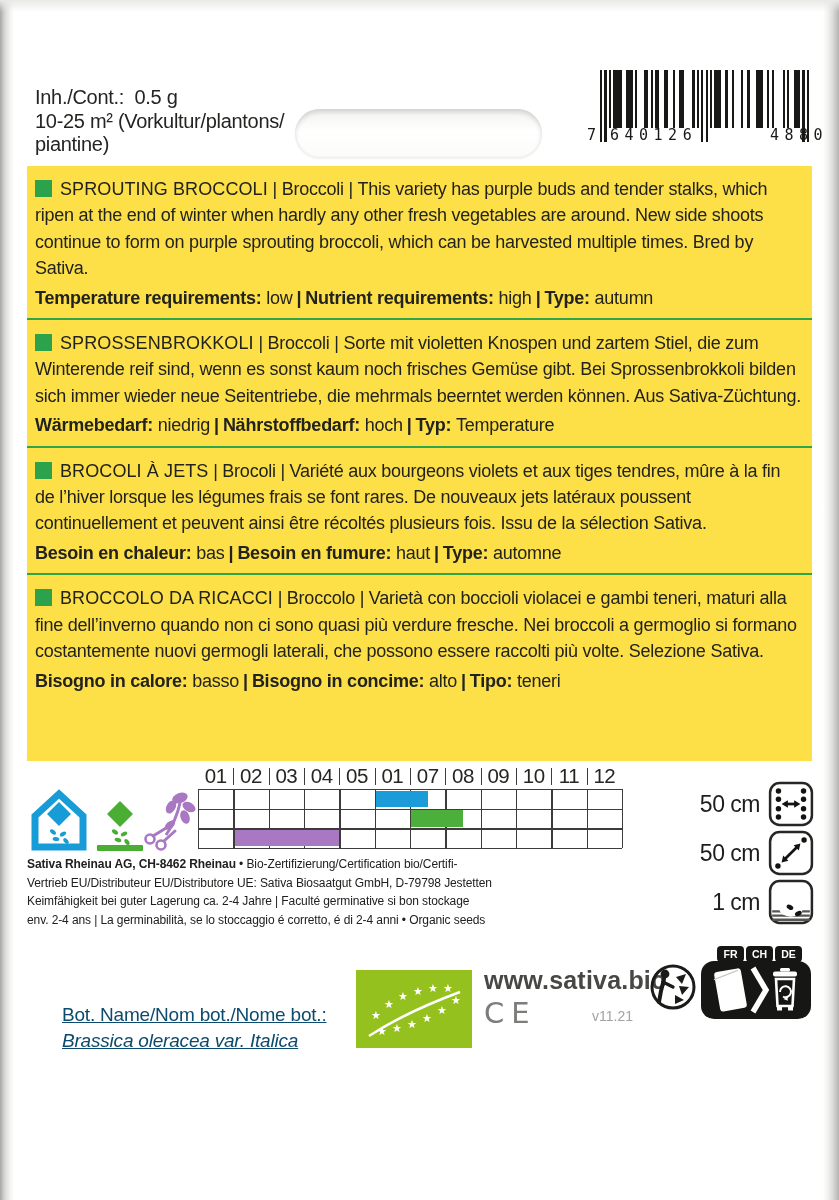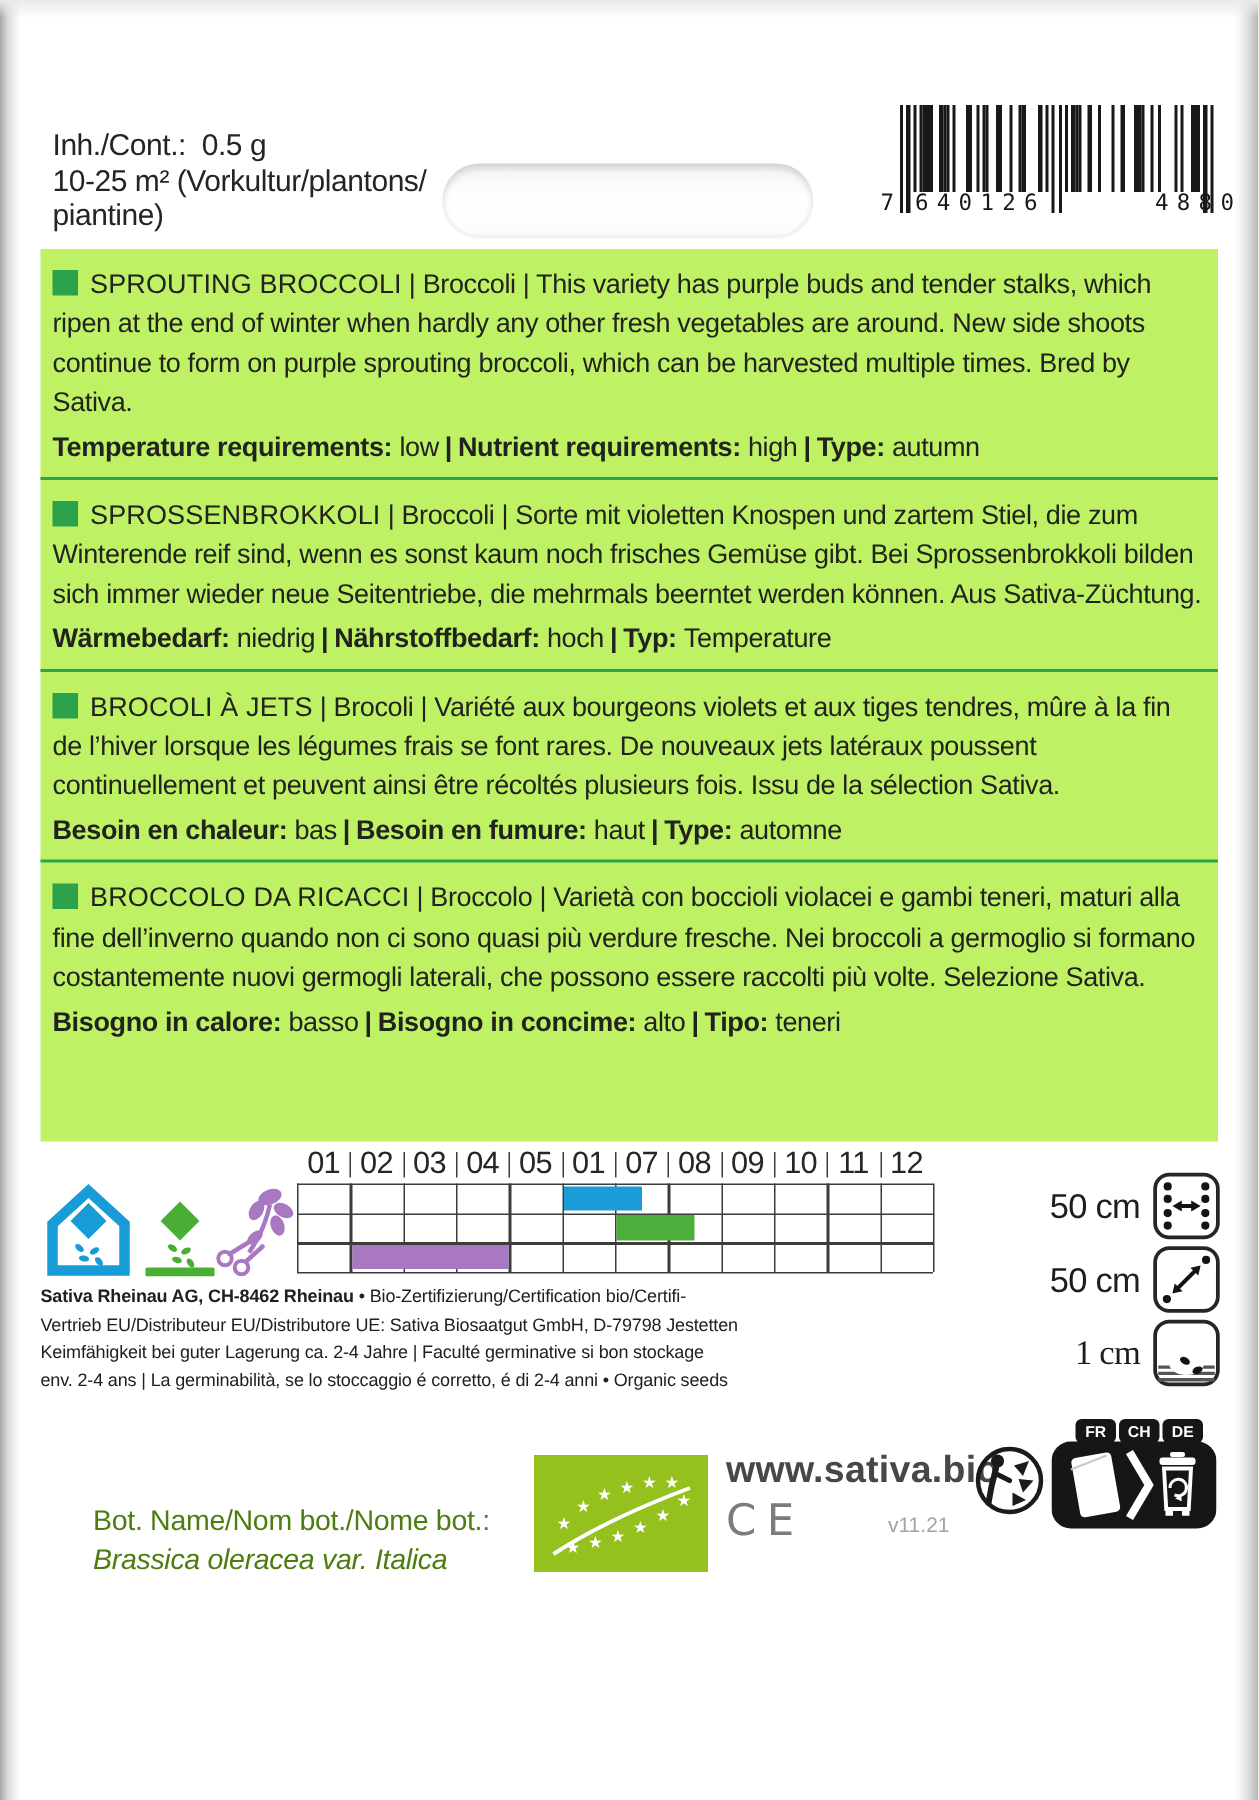--- a/index.html
+++ b/index.html
@@ -24,21 +24,21 @@
     box-shadow:inset 0 3px 5px rgba(0,0,0,0.14), inset 0 -1px 2px rgba(0,0,0,0.05), 0 1px 2px rgba(0,0,0,0.06);}
 
   
   .barcode{position:absolute;left:588px;top:66px;width:212px;height:96px;background:#fff;}
   .bc-bars{position:absolute;left:12px;top:4px;width:209px;height:78px;}
   .bc-bar{position:absolute;top:0;background:#181816;}
   .bc-digit-lead{position:absolute;left:-1px;top:60px;font-family:"DejaVu Sans Mono",monospace;font-size:15px;color:#181816;}
   .bc-digits{position:absolute;top:60px;font-family:"DejaVu Sans Mono",monospace;font-size:15px;letter-spacing:5.5px;color:#181816;}
 
   
-  .band{position:absolute;left:27px;top:166px;width:785px;height:595px;background:#bef264;}
+  .band{position:absolute;left:27px;top:166px;width:785px;height:595px;background:#fde047;}
   .lang-section{padding:10px 8px 7px 8px;color:#22221f;font-size:18px;line-height:26.4px;letter-spacing:-0.25px;}
   .lang-section + .lang-section{border-top:2px solid #2fa54b;}
   .sec-body{margin:0;}
   .sec-square{display:inline-block;width:17px;height:17px;background:#2ca24c;margin-right:8px;vertical-align:-2px;}
   .sec-title{letter-spacing:0.1px;}
   .sec-specs{margin:3px 0 0 0;}
   .spec-label{font-weight:700;}
   .spec-sep{font-weight:700;padding:0 4px;}
 
   
@@ -57,21 +57,21 @@
   .spacing-row{position:absolute;display:flex;align-items:center;gap:8px;}
   .spacing-value{width:68px;text-align:right;font-size:23px;letter-spacing:-0.5px;color:#1d1d1b;}
   .spacing-iconbox{width:46px;height:46px;}
 
   
   .info{position:absolute;left:27px;top:855px;width:640px;color:#20201e;font-size:12px;line-height:18.7px;letter-spacing:-0.1px;}
   .info div{white-space:nowrap;}
   .info .b{font-weight:700;}
 
   
-  .bot-block{position:absolute;left:62px;top:1002px;color:#4d7c0f;font-size:19px;line-height:26px;letter-spacing:-0.2px;}
+  .bot-block{position:absolute;left:62px;top:1002px;color:#0c4a6e;font-size:19px;line-height:26px;letter-spacing:-0.2px;text-decoration:underline;}
   .bot-name{font-style:italic;}
   .eu-logo{position:absolute;left:356px;top:970px;width:116px;height:78px;}
   .website{position:absolute;left:484px;top:966px;font-size:25px;font-weight:700;color:#474745;letter-spacing:0.2px;}
   .ce-mark{position:absolute;left:484px;top:996px;font-size:29px;color:#7c7c7a;letter-spacing:7px;font-family:"DejaVu Sans",sans-serif;}
   .version{position:absolute;left:592px;top:1008px;font-size:14px;color:#a3a3a1;}
   .triman{position:absolute;left:648px;top:960px;width:50px;height:52px;}
   .recycle-badge{position:absolute;left:701px;top:946px;width:110px;height:75px;}
 </style>
 </head>
 <body>
@@ -259,21 +259,21 @@
   <div class="spacing-row" style="left:692px;top:830px;">
     <span class="spacing-value">50 cm</span>
     <svg class="spacing-iconbox" viewBox="0 0 44 44">
       <rect x="2" y="2" width="40" height="40" rx="9" fill="#fff" stroke="#262624" stroke-width="2.4"></rect>
       <circle cx="9.5" cy="34.5" r="2.6" fill="#131311"></circle>
       <circle cx="34.5" cy="9.5" r="2.6" fill="#131311"></circle>
       <line x1="16" y1="28" x2="28" y2="16" stroke="#131311" stroke-width="2.6"></line>
       <path d="M13,31 L14.5,24.5 L19.5,29.5 Z M31,13 L24.5,14.5 L29.5,19.5 Z" fill="#131311"></path>
     </svg>
   </div>
-  <div class="spacing-row" style="left:692px;top:879px;font-family:Liberation Serif, serif;">
+  <div class="spacing-row" style="left:692px;top:879px;">
     <span class="spacing-value">1 cm</span>
     <svg class="spacing-iconbox" viewBox="0 0 44 44">
       <rect x="2" y="2" width="40" height="40" rx="9" fill="#fff" stroke="#262624" stroke-width="2.4"></rect>
       <g stroke="#555553" stroke-width="2.2">
         <line x1="4" y1="31" x2="40" y2="31"></line>
           <line x1="4" y1="35" x2="40" y2="35"></line>
           <line x1="4" y1="39" x2="40" y2="39"></line>
       </g>
       <ellipse cx="22" cy="29" rx="11" ry="7" fill="#ffffff"></ellipse>
       <ellipse cx="21" cy="27" rx="3.4" ry="2.2" fill="#131311" transform="rotate(30 21 27)"></ellipse>

